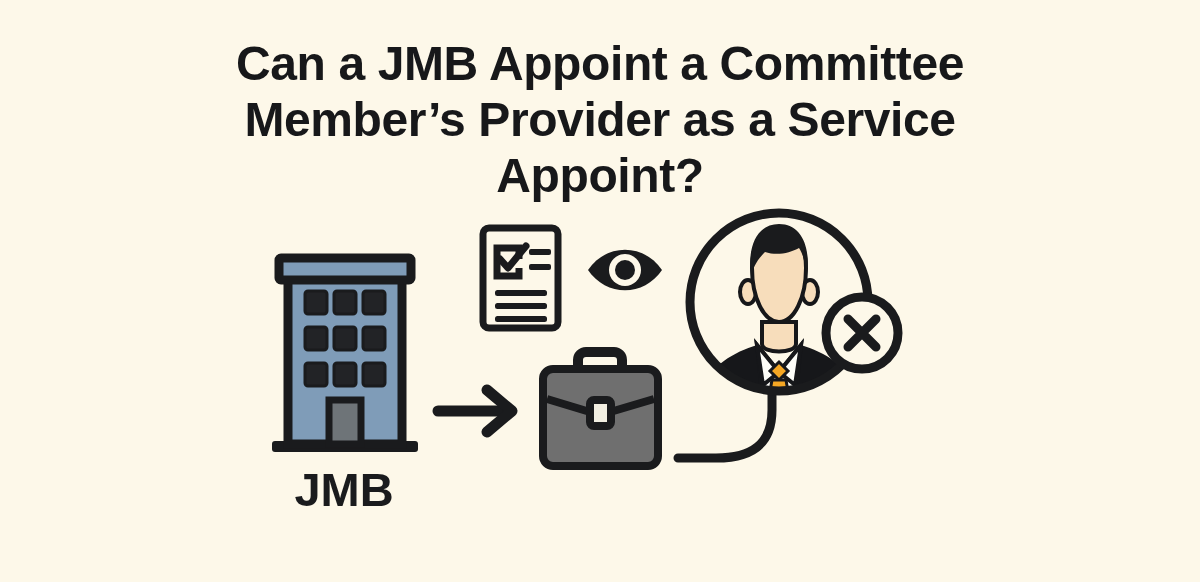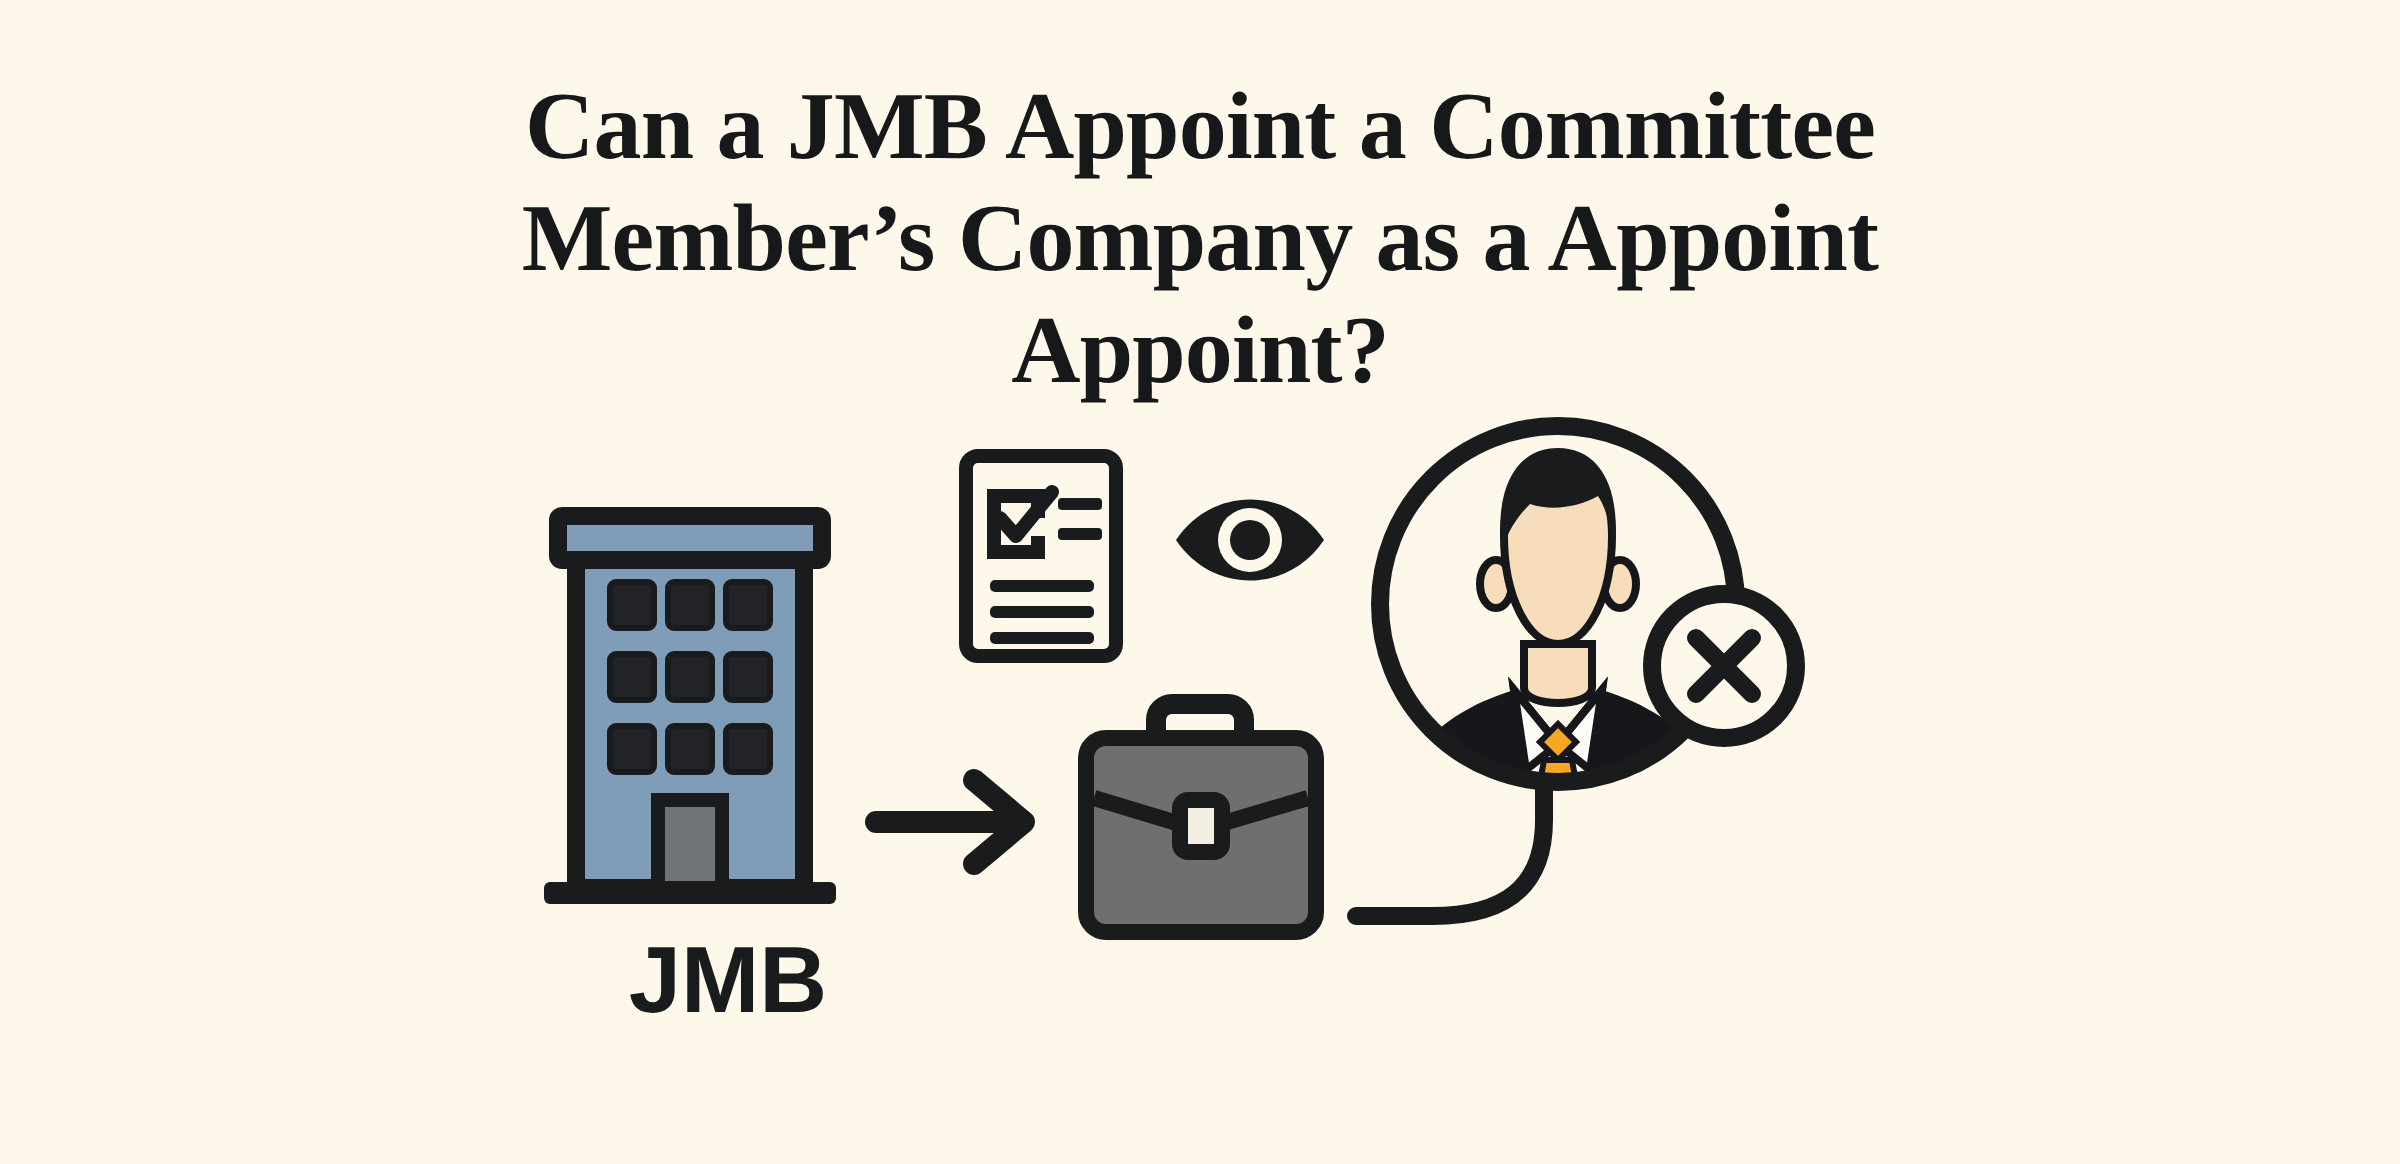--- a/index.html
+++ b/index.html
@@ -23,31 +23,31 @@
   .title-block {
     position: absolute;
     left: 0;
     top: 36px;
     width: 1200px;
     text-align: center;
     pointer-events: none;
   }
   .title-line {
     display: block;
-    font-family: Liberation Serif, serif;
+    font-family: Liberation Sans, sans-serif;
     font-weight: bold;
     font-size: 48px;
     line-height: 56px;
     letter-spacing: -0.4px;
     color: #17181a;
     white-space: nowrap;
   }
   .jmb-label {
     position: absolute;
-    left: 249px;
+    left: 229px;
     top: 463px;
     width: 230px;
     text-align: center;
     font-family: "Liberation Sans", sans-serif;
     font-weight: bold;
     font-size: 47px;
     line-height: 54px;
     color: #1a1b1d;
   }
   .art {
@@ -58,21 +58,21 @@
     height: 582px;
   }
 </style>
 </head>
 <body>
 
 <div id="canvas">
 
   <div class="title-block">
     <span class="title-line">Can a JMB Appoint a Committee</span>
-    <span class="title-line">Member’s Company as a Appoint</span>
+    <span class="title-line">Member’s Provider as a Service</span>
     <span class="title-line">Appoint?</span>
   </div>
 
   <svg class="art" viewBox="0 0 1200 582" xmlns="http://www.w3.org/2000/svg">
 
     <g>
 
       <rect x="272" y="441" width="146" height="11" rx="3" fill="#1a1b1d"></rect>
 
       <rect x="288" y="272" width="114" height="172" fill="#7f9cb8" stroke="#1a1b1d" stroke-width="9"></rect>

